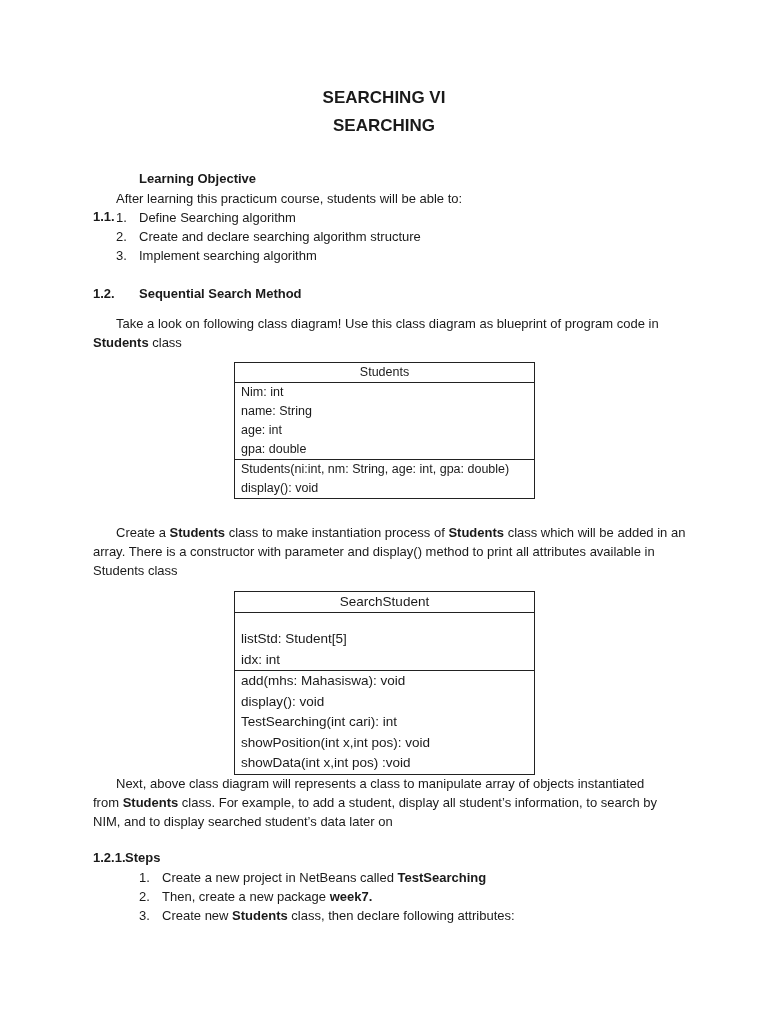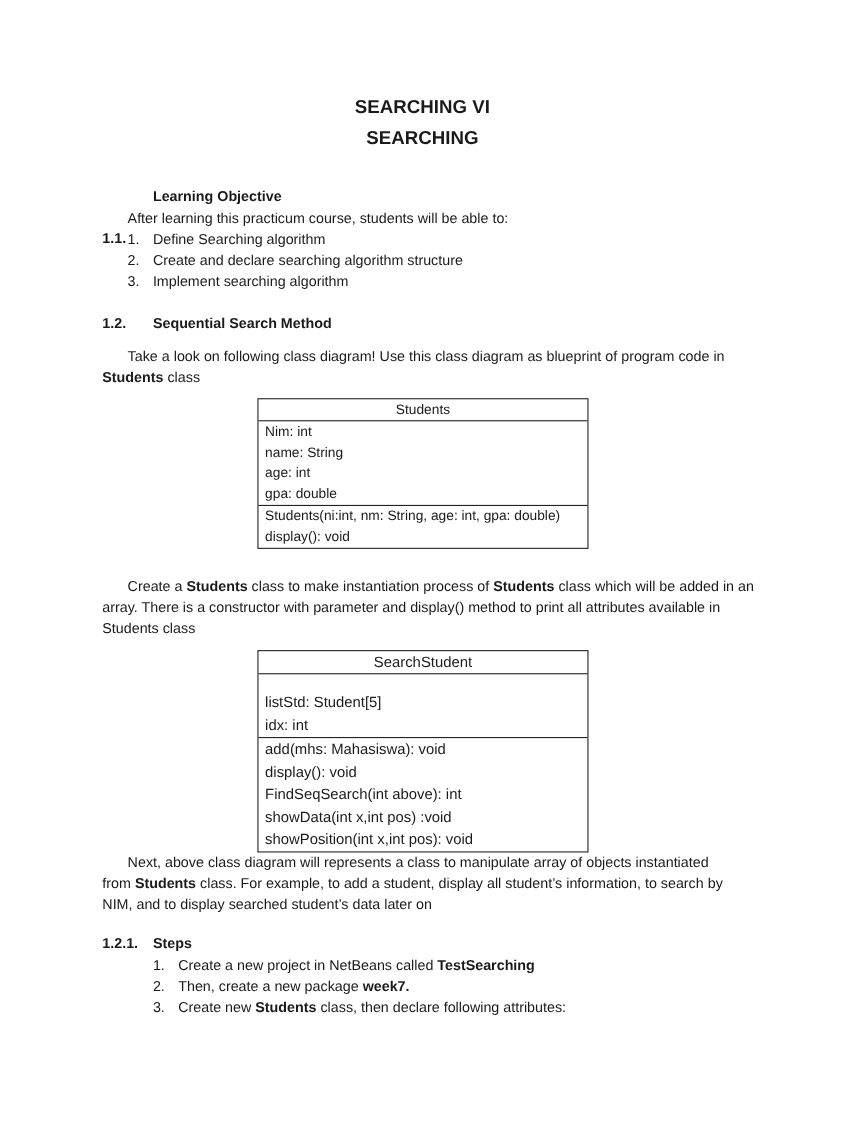--- a/index.html
+++ b/index.html
@@ -62,32 +62,32 @@
 
 <div class="uml" style="top:591px; left:234px; width:299px; font-size:13.5px;">
   <div class="head" style="height:20px; line-height:20px;">SearchStudent</div>
   <div class="sec">
     <div class="row" style="height:20px; line-height:20px;margin-top:16px;">listStd: Student[5]</div>
     <div class="row" style="height:21px; line-height:21px;">idx: int</div>
   </div>
   <div class="sec">
     <div class="row" style="height:20.5px; line-height:20.5px;">add(mhs: Mahasiswa): void</div>
     <div class="row" style="height:20.5px; line-height:20.5px;">display(): void</div>
-    <div class="row" style="height:20.5px; line-height:20.5px;">FindSeqSearch(int above): int</div>
+    <div class="row" style="height:20.5px; line-height:20.5px;">TestSearching(int cari): int</div>
+    <div class="row" style="height:20.5px; line-height:20.5px;">showPosition(int x,int pos): void</div>
     <div class="row" style="height:20.5px; line-height:20.5px;">showData(int x,int pos) :void</div>
-    <div class="row" style="height:20.5px; line-height:20.5px;">showPosition(int x,int pos): void</div>
   </div>
 </div>
 
 <div class="abs txt" style="top:774px; left:116px;">Next, above class diagram will represents a class to manipulate array of objects instantiated</div>
 <div class="abs txt" style="top:793px; left:93px;"><span>from </span><b>Students</b><span> class. For example, to add a student, display all student’s information, to search by</span></div>
 <div class="abs txt" style="top:812px; left:93px;">NIM, and to display searched student’s data later on</div>
 
 <div class="abs h" style="top:850px; left:93px;">1.2.1.</div>
-<div class="abs h" style="top:850px; left:139px;">Steps</div>
+<div class="abs h" style="top:850px; left:125px;">Steps</div>
 
 <div class="abs txt" style="top:868px; left:139px;">1.</div>
 <div class="abs txt" style="top:868px; left:162px;"><span>Create a new project in NetBeans called </span><b>TestSearching</b><span></span></div>
 
 <div class="abs txt" style="top:887px; left:139px;">2.</div>
 <div class="abs txt" style="top:887px; left:162px;"><span>Then, create a new package </span><b>week7.</b><span></span></div>
 
 <div class="abs txt" style="top:906px; left:139px;">3.</div>
 <div class="abs txt" style="top:906px; left:162px;"><span>Create new </span><b>Students</b><span> class, then declare following attributes:</span></div>
 

